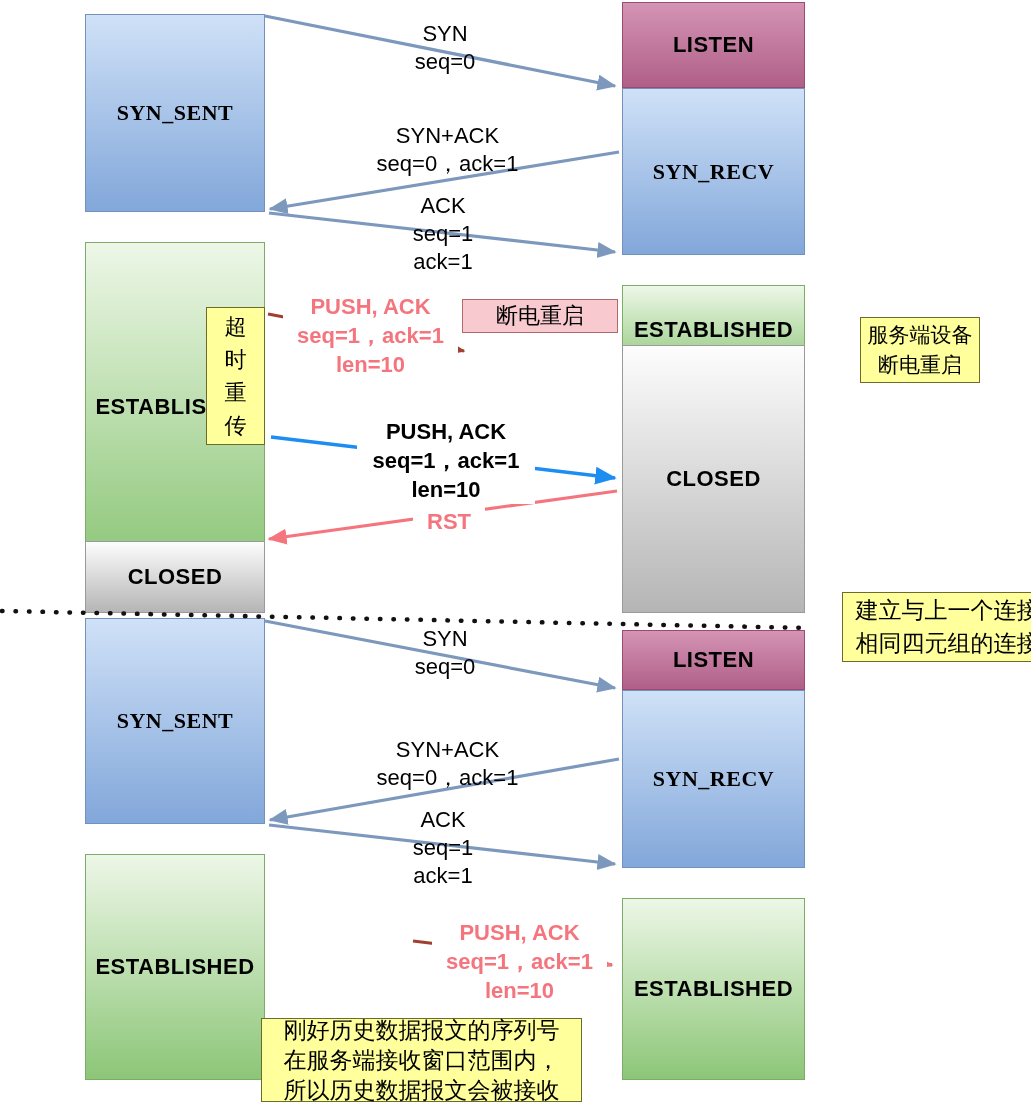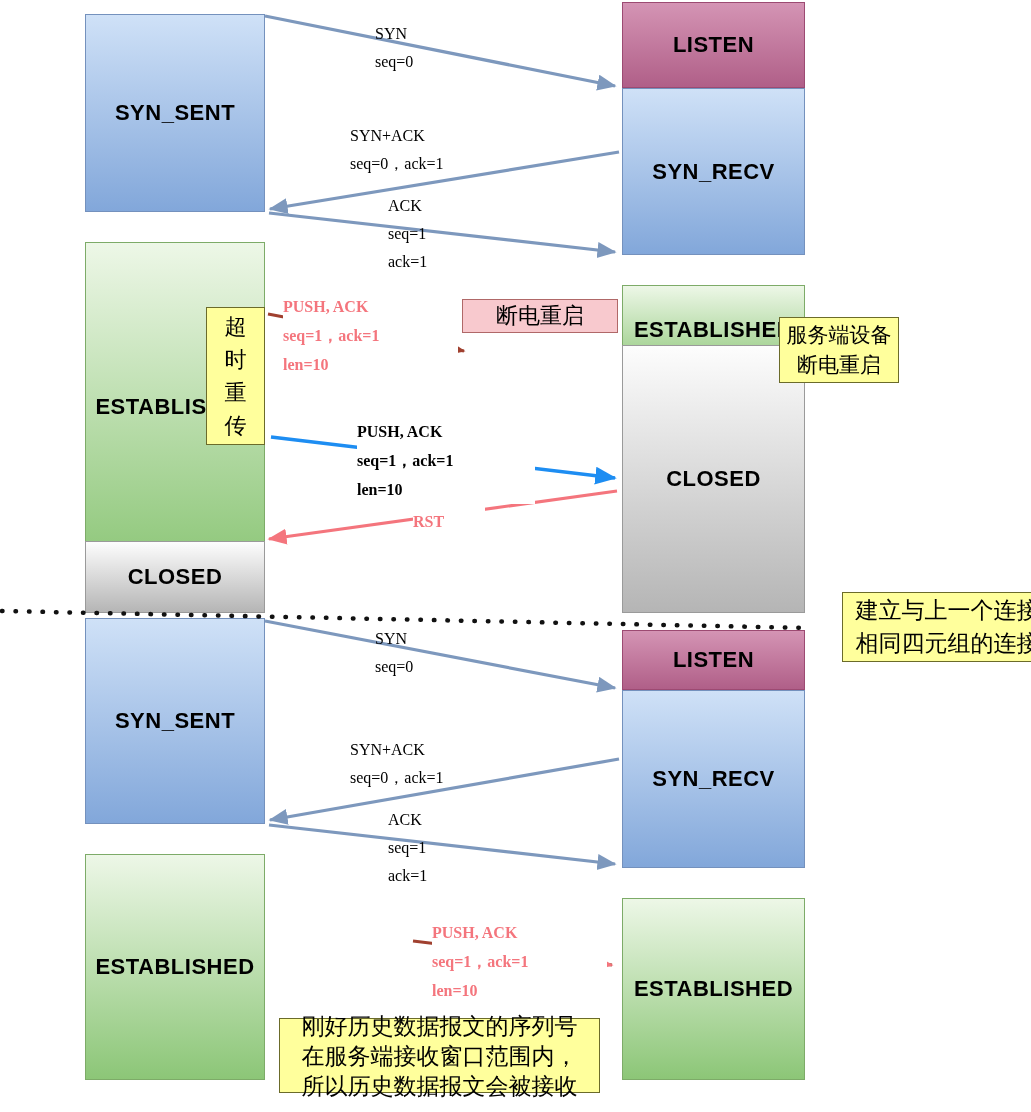--- a/index.html
+++ b/index.html
@@ -3,30 +3,30 @@
 <meta charset="utf-8">
 <style>
   * { margin:0; padding:0; box-sizing:border-box; }
   html,body { background:#ffffff; font-family:"Liberation Sans", sans-serif; }
   .canvas { position:relative; width:1031px; height:1112px; background:#ffffff; overflow:hidden; }
 
   .state {
     position:absolute; display:flex; align-items:center; justify-content:center;
     font-weight:bold; font-size:22px; color:#000; letter-spacing:0.5px;
   }
-  .state.blue  { background:linear-gradient(180deg,#cfe1f7 0%,#82a7da 100%); border:1px solid #7491bd; }
+  .state.blue  { background:linear-gradient(180deg,#cfe1f7 0%,#82a7da 100%); border:1px solid #7491bd;font-family:Liberation Serif, serif; }
   .state.green { background:linear-gradient(180deg,#edf7e7 0%,#8cc677 100%); border:1px solid #7dab68;margin-top:30px; }
   .state.pink  { background:linear-gradient(180deg,#d494b4 0%,#b05f88 100%); border:1px solid #9c4a72; }
   .state.gray  { background:linear-gradient(180deg,#fdfdfd 0%,#b5b5b5 100%); border:1px solid #9a9a9a; }
 
   svg.arrows { position:absolute; left:0; top:0; z-index:5; }
 
   .msg {
-    position:absolute; z-index:10; white-space:pre-line; text-align:left;
-    font-size:16px; line-height:28px; color:#000;font-family:Liberation Serif, serif;
+    position:absolute; z-index:10; white-space:pre-line; text-align:center;
+    font-size:22px; line-height:28px; color:#000;
   }
   .msg.on-line { background:#ffffff; }
   .msg.salmon  { color:#f4757d; font-weight:bold; line-height:29px; }
   .msg.black-bold { font-weight:bold; line-height:29px; }
 
   .note {
     position:absolute; z-index:20; background:#ffff9c; border:1px solid #6b6b2a;
     display:flex; align-items:center; justify-content:center; text-align:center;
     white-space:pre-line; font-size:21px; line-height:30px; color:#000;
   }
@@ -132,21 +132,21 @@
 ack=1</div>
   <div class="msg salmon on-line" style="left:432px;top:918px;width:175px;">PUSH, ACK
 seq=1，ack=1
 len=10</div>
 
   <div class="note vertical" style="left:206px;top:307px;width:59px;height:138px;">超
 时
 重
 传</div>
   <div class="note pink" style="left:462px;top:299px;width:156px;height:34px;">断电重启</div>
-  <div class="note" style="left:779px;top:317px;width:120px;height:66px;">服务端设备
+  <div class="note" style="left:860px;top:317px;width:120px;height:66px;">服务端设备
 断电重启</div>
   <div class="note big" style="left:842px;top:592px;width:211px;height:70px;">建立与上一个连接
 相同四元组的连接</div>
-  <div class="note history" style="left:279px;top:1018px;width:321px;height:75px;">刚好历史数据报文的序列号
+  <div class="note history" style="left:261px;top:1018px;width:321px;height:84px;">刚好历史数据报文的序列号
 在服务端接收窗口范围内，
 所以历史数据报文会被接收</div>
 
 </div>
 
 </body></html>

